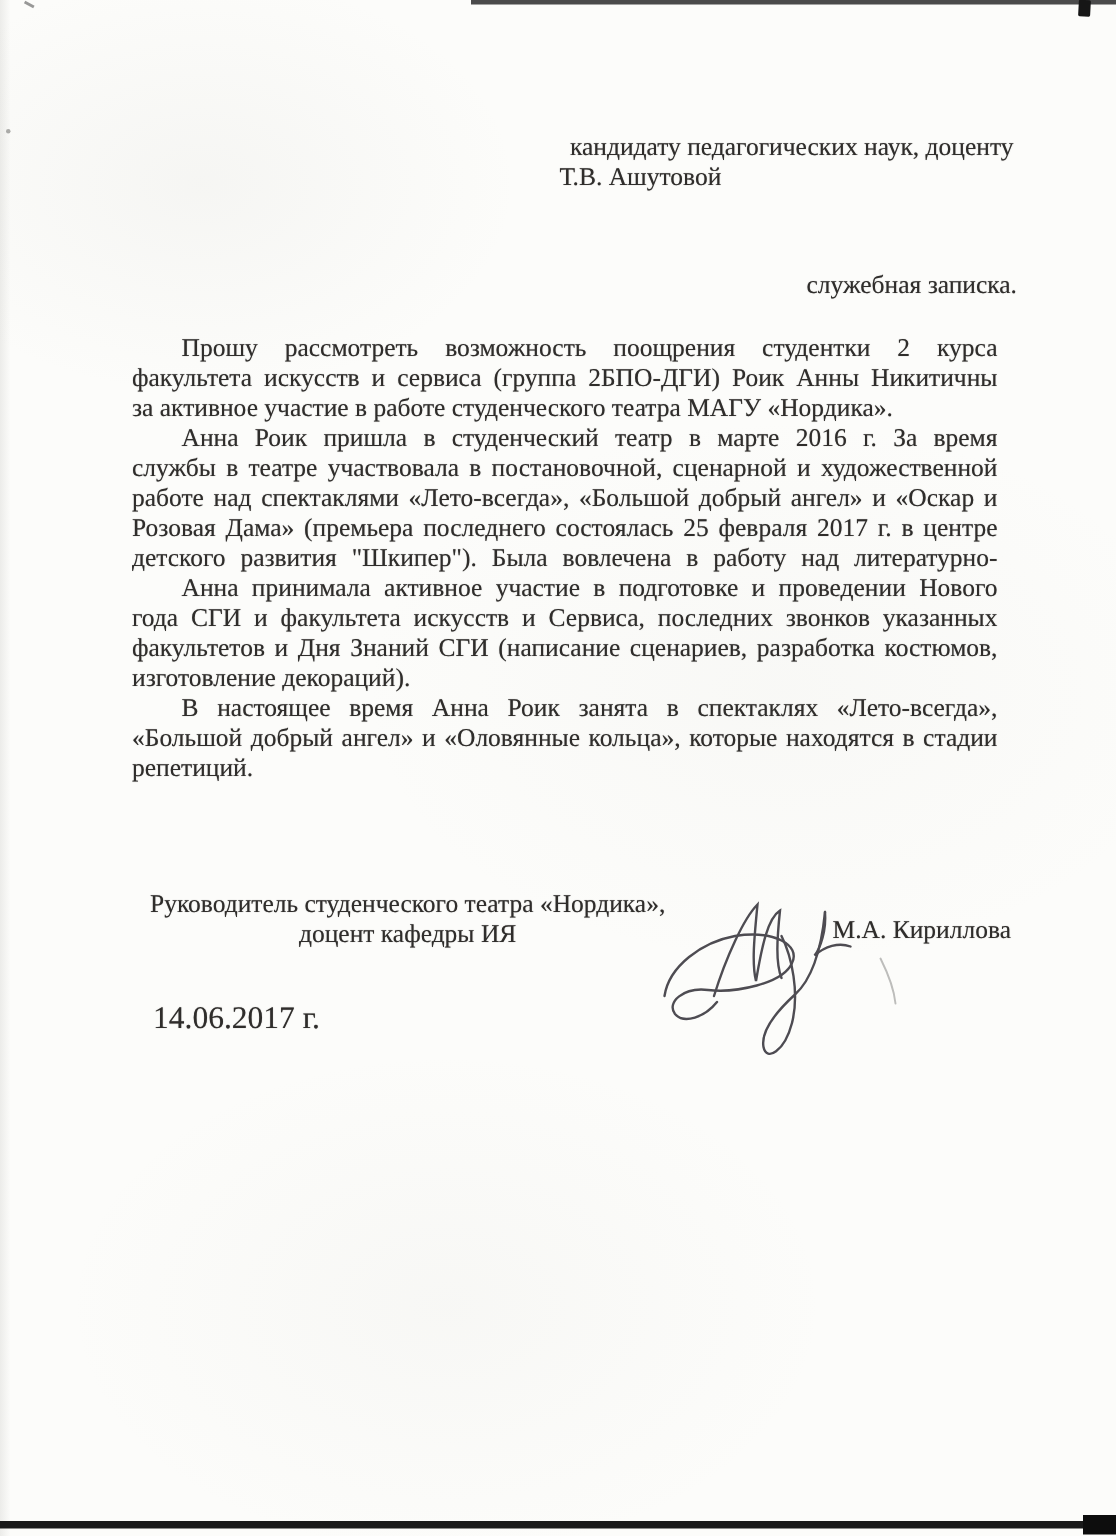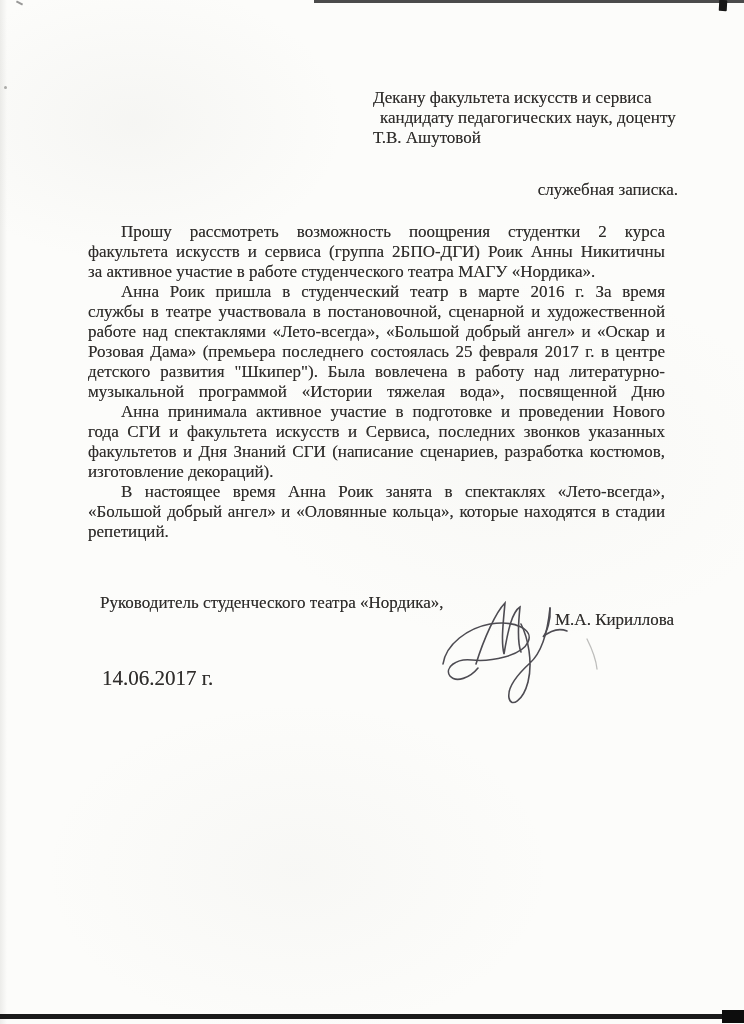--- a/index.html
+++ b/index.html
@@ -47,51 +47,50 @@
 <div class="page">
 
   <div class="edge-top"></div>
   <div class="edge-top-mark"></div>
   <div class="edge-bottom"></div>
   <div class="edge-bottom-blob"></div>
   <div class="speck1"></div>
   <div class="speck2"></div>
 
   <div class="recipient txt">
-    <div class="l1">Декану факультета искусств и сервиса</div>
     <div class="l2">кандидату педагогических наук, доценту</div>
     <div class="l3">Т.В. Ашутовой</div>
   </div>
 
   <div class="title txt">служебная записка.</div>
 
   <div class="body txt">
     <div class="bl j ind">Прошу рассмотреть возможность поощрения студентки 2 курса</div>
     <div class="bl j">факультета искусств и сервиса (группа 2БПО-ДГИ) Роик Анны Никитичны</div>
     <div class="bl">за активное участие в работе студенческого театра МАГУ «Нордика».</div>
 
     <div class="bl j ind">Анна Роик пришла в студенческий театр в марте 2016 г. За время</div>
     <div class="bl j">службы в театре участвовала в постановочной, сценарной и художественной</div>
     <div class="bl j">работе над спектаклями «Лето-всегда», «Большой добрый ангел» и «Оскар и</div>
     <div class="bl j">Розовая Дама» (премьера последнего состоялась 25 февраля 2017 г. в центре</div>
     <div class="bl j">детского развития "Шкипер"). Была вовлечена в работу над литературно-</div>
-    <div class="bl j">музыкальной программой «Истории тяжелая вода», посвященной Дню</div>
 
     <div class="bl j ind">Анна принимала активное участие в подготовке и проведении Нового</div>
     <div class="bl j">года СГИ и факультета искусств и Сервиса, последних звонков указанных</div>
     <div class="bl j">факультетов и Дня Знаний СГИ (написание сценариев, разработка костюмов,</div>
     <div class="bl">изготовление декораций).</div>
 
     <div class="bl j ind">В настоящее время Анна Роик занята в спектаклях «Лето-всегда»,</div>
     <div class="bl j">«Большой добрый ангел» и «Оловянные кольца», которые находятся в стадии</div>
     <div class="bl">репетиций.</div>
   </div>
 
   <div class="sig-block txt">
     <div>Руководитель студенческого театра «Нордика»,</div>
+    <div>доцент кафедры ИЯ</div>
   </div>
 
   <svg class="sig-svg" width="135" height="118" viewBox="0 0 135 118">
     <g fill="none" stroke="#3f3d44" stroke-width="1.6" stroke-linecap="round" opacity="0.92">
       <path d="M5,70 C 8,50 30,34 52,30 C 78,26 96,36 90,48 C 84,62 52,68 34,66 C 18,64 6,74 12,82 C 18,89 32,84 40,74"></path>
       <path d="M38,70 C 46,44 58,18 67,9 C 65,30 63,48 66,60 C 70,36 74,18 82,13 C 80,32 79,48 83,58"></path>
       <path d="M83,30 C 90,44 95,68 90,88 C 85,107 73,114 71,104 C 69,93 80,80 92,69 C 102,60 109,44 112,14"></path>
       <path d="M112,14 C 113,26 109,38 105,43 C 112,37 121,34 129,37"></path>
     </g>
   </svg>

